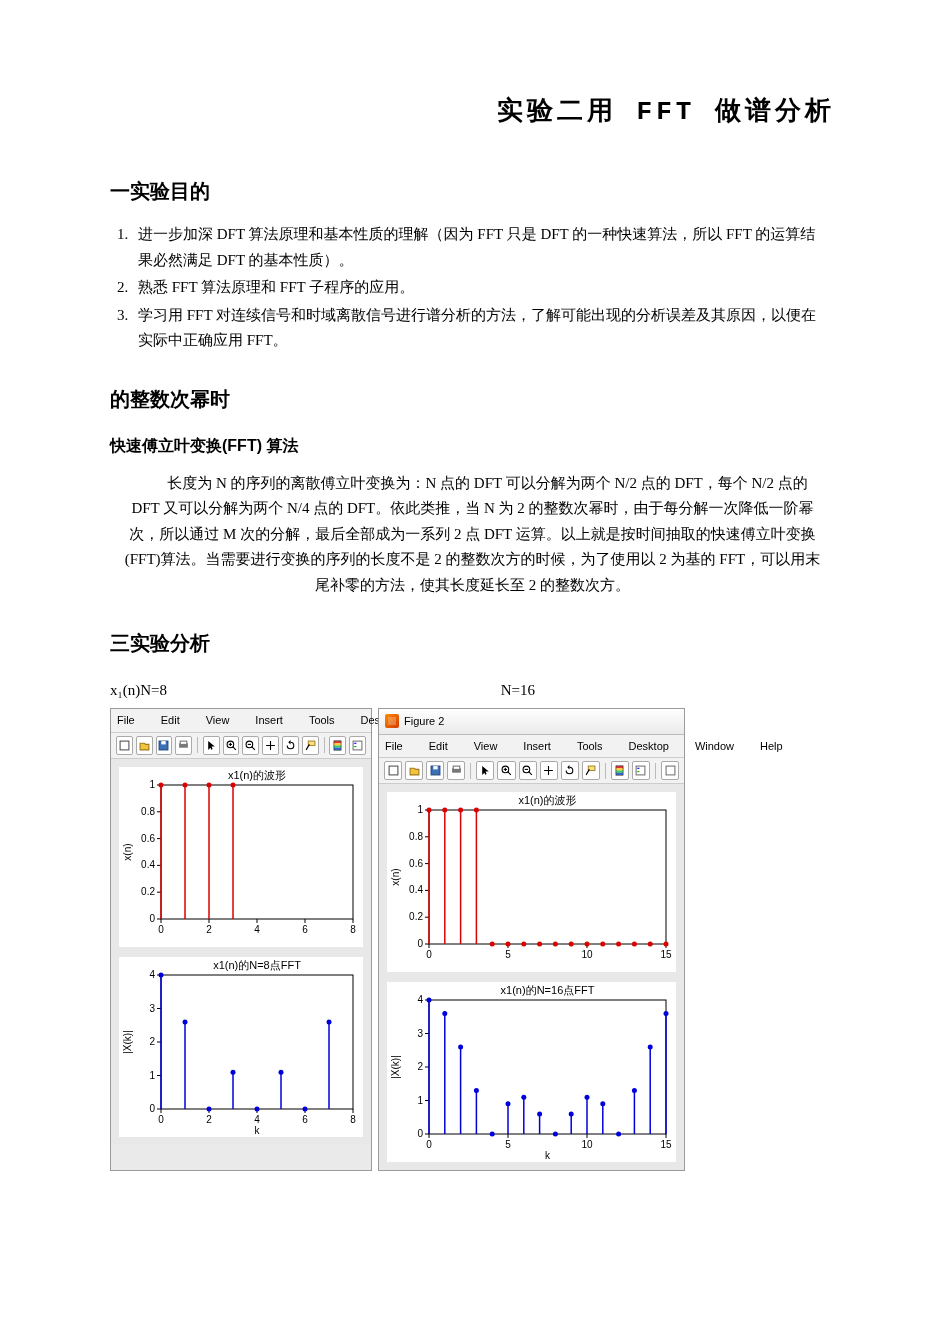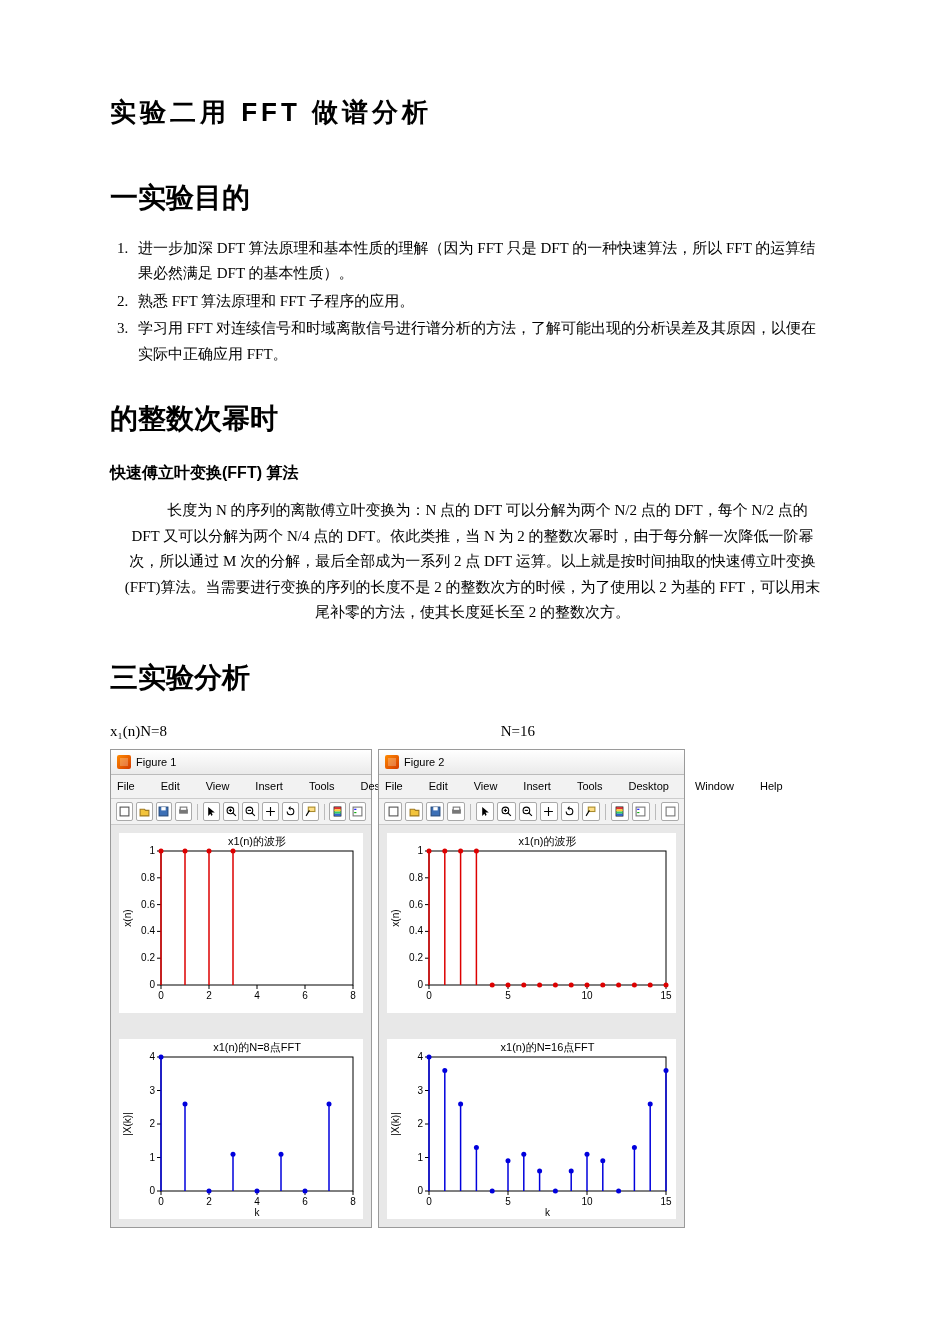--- a/index.html
+++ b/index.html
@@ -7,30 +7,30 @@
     background: #fff;
     margin: 0;
     padding: 90px 110px 60px 110px;
     width: 945px;
     box-sizing: border-box;
     color: #000;
     font-size: 15px;
     line-height: 1.7;
   }
   h1.main-title {
-    font-family: Liberation Sans, sans-serif;
+    font-family: Liberation Mono, monospace;
     font-size: 26px;
     font-weight: bold;
-    text-align: left;
+    text-align: right;
     margin: 0 0 40px 0;
     letter-spacing: 4px;
   }
   h2.section {
     font-family: "SimHei", "Heiti SC", sans-serif;
-    font-size: 28px;
+    font-size: 20px;
     font-weight: bold;
     margin: 28px 0 14px 0;
   }
   h3.sub {
     font-family: Liberation Sans, sans-serif;
     font-size: 16px;
     font-weight: bold;
     margin: 16px 0 4px 0;
   }
   ol.objectives { margin: 0 12px 0 22px; padding: 0; }
@@ -89,21 +89,21 @@
     cursor: default;
     border-radius: 2px;
   }
   .tbtn svg { width: 11px; height: 11px; }
   .divider { width:1px; height:16px; background:#bbb; margin:0 2px; }
   .plotarea {
     background: #e8e8e8;
     padding: 8px;
     display: flex;
     flex-direction: column;
-    gap: 26px;
+    gap: 10px;
   }
   .axes {
     background: #fff;
     position: relative;
     height: 180px;
   }
   .axes svg { width: 100%; height: 100%; display:block; }
   .axtitle { font-family: Arial, sans-serif; font-size: 11px; fill:#000; }
   .ticklbl { font-family: Arial, sans-serif; font-size: 10px; fill:#000; }
   .ylab { font-family: Arial, sans-serif; font-size: 10px; fill:#000; }
@@ -127,24 +127,20 @@
 <h2 class="section">三实验分析</h2>
 
 <div class="chart-labels">
   <span class="c1">x₁(n)N=8</span>
   <span class="c2">N=16</span>
 </div>
 
 <div class="figs">
 
   <div class="figwin">
-    <div class="titlebar">
-      <span class="mat-icon"></span>
-      <span>Figure 1</span>
-    </div>
     <div class="menubar">
       <span>File</span>
       <span>Edit</span>
       <span>View</span>
       <span>Insert</span>
       <span>Tools</span>
       <span>Desktop</span>
       <span>Window</span>
     </div>
     <div class="toolbar">

